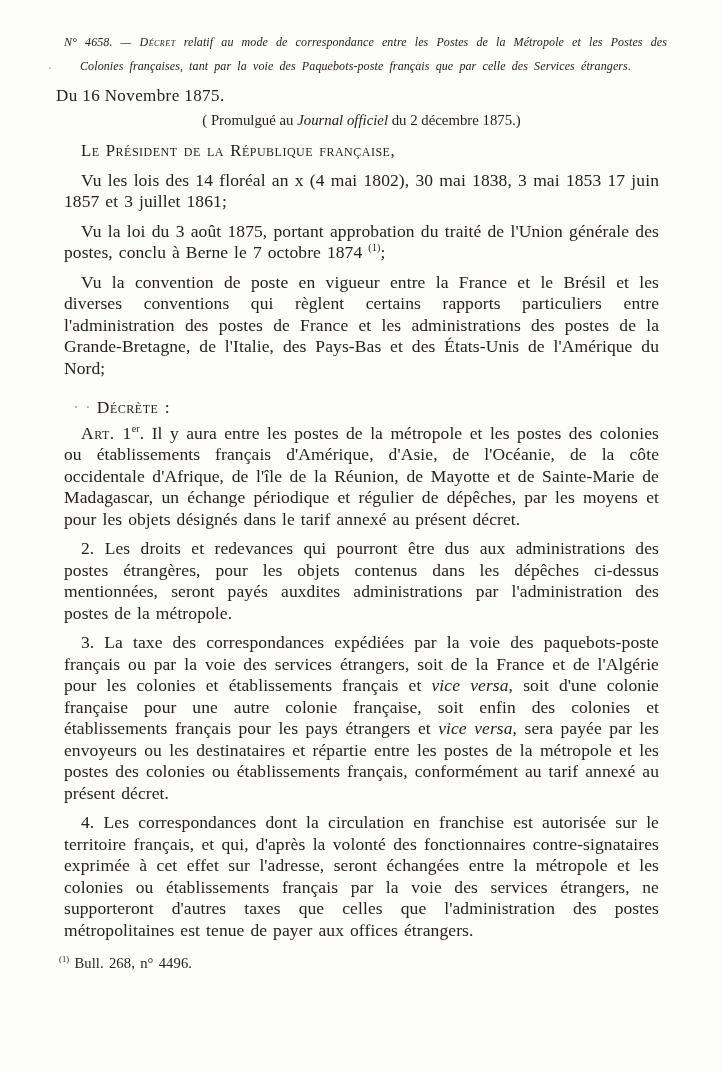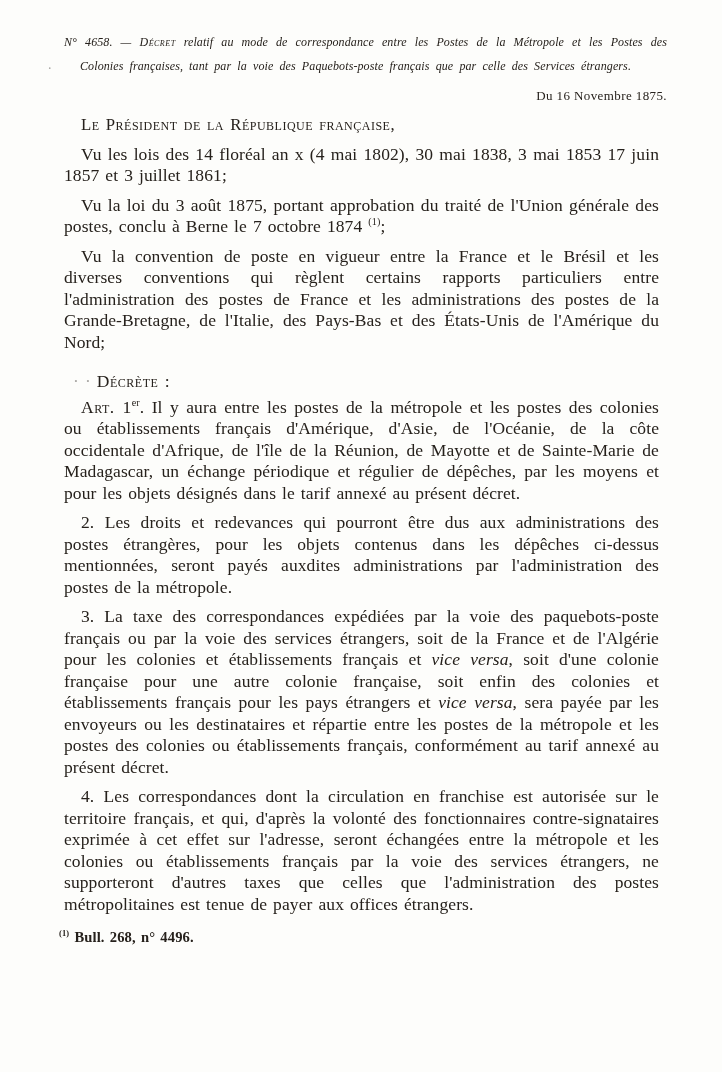--- a/index.html
+++ b/index.html
@@ -34,22 +34,22 @@
     word-spacing: 3px;
     letter-spacing: 0.1px;
   }
   .sc {
     font-variant: small-caps;
     letter-spacing: 0.5px;
   }
   
   .dateline {
     margin: 8px 0 5px;
-    text-align: right;
-    font-size: 13px;
+    text-align: left;
+    font-size: 17px;
     line-height: 20px;
     letter-spacing: 0.4px;
   }
   .promulg {
     margin: 0 0 11px;
     text-align: center;
     font-size: 14.8px;
     line-height: 18px;
   }
   .it { font-style: italic; }
@@ -73,21 +73,20 @@
     vertical-align: super;
     line-height: 0;
   }
   
   .footnote {
     margin: 13px 0 0 3px;
     font-size: 14.6px;
     line-height: 18px;
     text-indent: 0;
     text-align: left;
-    font-weight: bold;
   }
   
   .artifact {
     opacity: 0.4;
     font-style: normal;
   }
   .margin-dot {
     position: absolute;
     left: -8px;
     top: 26px;
@@ -103,20 +102,23 @@
 
     <div class="heading-wrap">
       <span class="artifact margin-dot">.</span>
       <p class="heading"><span>N° 4658. —</span>
         <span class="sc">Décret</span>
         <span>relatif au mode de correspondance entre les Postes de la Métropole et les Postes des Colonies françaises, tant par la voie des Paquebots-poste français que par celle des Services étrangers.</span></p>
     </div>
 
     <p class="dateline">Du 16 Novembre 1875.</p>
 
+    <p class="promulg"><span>( Promulgué au</span>
+      <span class="it">Journal officiel</span>
+      <span>du 2 décembre 1875.)</span></p>
 
     <p class="p"><span class="sc salutation">Le Président de la République française,</span></p>
 
     <p class="p">Vu les lois des 14 floréal an x (4 mai 1802), 30 mai 1838, 3 mai 1853 17 juin 1857 et 3 juillet 1861;</p>
 
     <p class="p"><span>Vu la loi du 3 août 1875, portant approbation du traité de l'Union générale des postes, conclu à Berne le 7 octobre 1874</span>
       <sup>(1)</sup><span>;</span></p>
 
     <p class="p">Vu la convention de poste en vigueur entre la France et le Brésil et les diverses conventions qui règlent certains rapports particuliers entre l'administration des postes de France et les administrations des postes de la Grande-Bretagne, de l'Italie, des Pays-Bas et des États-Unis de l'Amérique du Nord;</p>
 

